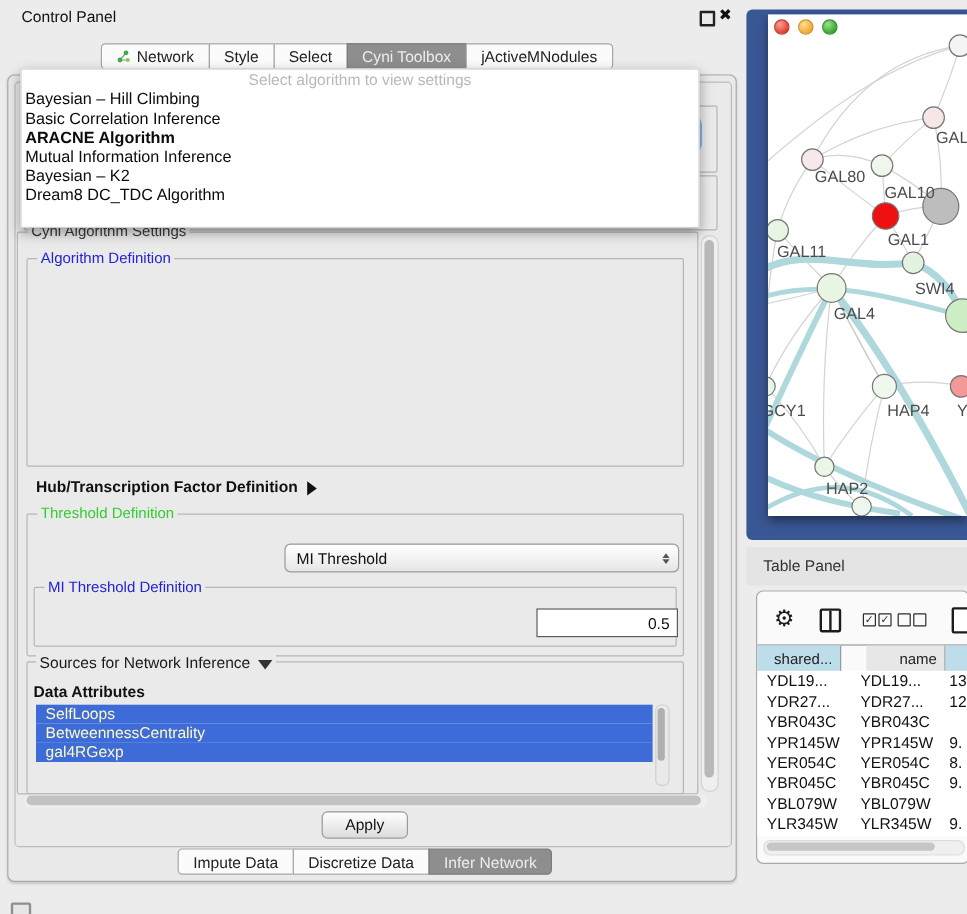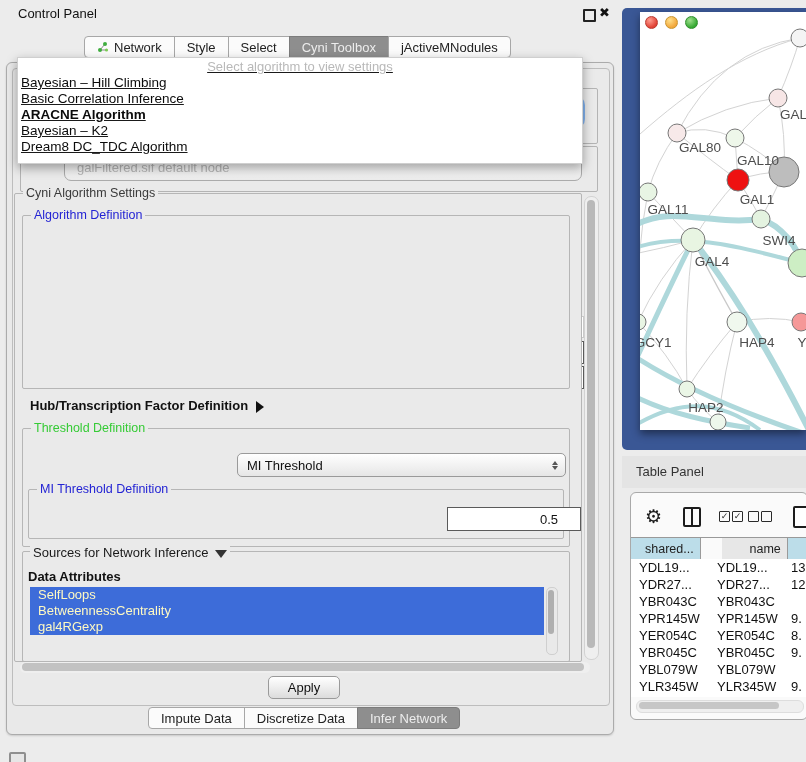--- a/index.html
+++ b/index.html
@@ -36,21 +36,21 @@
   #hgroup1{left:20px;top:88px;width:576px;height:54px;}
   #hcombo1{left:64px;top:98px;width:516px;height:26px;background:linear-gradient(#fff,#e9e9e9);
            border:1px solid #9a9a9a;border-radius:7px;box-shadow:0 0 0 3px rgba(95,160,240,.75);z-index:6;}
   #hgroup2{left:20px;top:146px;width:576px;height:44px;}
   #hcombo2{left:64px;top:153px;width:504px;height:26px;background:linear-gradient(#fdfdfd,#ececec);
            border:1px solid #ababab;border-radius:7px;z-index:6;color:#b5b5b5;
            display:flex;align-items:center;padding-left:12px;font-size:13px;}
 
   
   #algo-dropdown{left:17px;top:57px;width:564px;background:#fff;z-index:50;
-                 border:1px solid #cfcfcf;box-shadow:0 4px 10px rgba(0,0,0,.35);padding:1px 0 8px 0;text-decoration:underline;}
+                 border:1px solid #cfcfcf;box-shadow:0 4px 10px rgba(0,0,0,.35);padding:1px 0 18px 0;}
   #algo-placeholder{text-align:center;color:#b9b9b9;font-size:13px;height:16px;line-height:16px;}
   .algo-item{height:16px;line-height:16px;padding-left:3px;font-size:13.5px;color:#0b0b0b;}
   .algo-item.bold{font-weight:bold;}
 
   
   .group{border:1px solid #B6B6B6;border-radius:2px;z-index:10;}
   .gtitle{position:absolute;top:-8px;left:8px;background:#EAEAEA;padding:0 3px;font-size:12.5px;}
   .t-gray{color:#3a3a3a;}
   .t-blue{color:#2323d4;}
   .t-green{color:#35cb35;}
@@ -61,21 +61,21 @@
   #grp-mithr{left:28px;top:489px;width:534px;height:48px;}
   #grp-sources{left:22px;top:551px;width:546px;height:109px;overflow:hidden;}
 
   .lbl{font-size:12.5px;font-weight:bold;color:#111;white-space:nowrap;}
   .lbl.dis{color:#9c9c9c;}
   .combo{background:linear-gradient(#ffffff,#e6e6e6);border:1px solid #9a9a9a;border-radius:5px;
          display:flex;align-items:center;padding-left:9px;font-size:13px;color:#111;}
   .combo .spin{margin-left:auto;margin-right:7px;display:flex;flex-direction:column;align-items:center;gap:1px;}
   .arr-up{width:0;height:0;border-left:3.5px solid transparent;border-right:3.5px solid transparent;border-bottom:4px solid #555;}
   .arr-dn{width:0;height:0;border-left:3.5px solid transparent;border-right:3.5px solid transparent;border-top:4px solid #555;}
-  .field{background:#fff;border:1px solid #5a5a5a;text-align:left;padding-right:22px;
+  .field{background:#fff;border:1px solid #5a5a5a;text-align:left;padding-right:6px;
          font-size:13px;color:#111;display:flex;align-items:center;justify-content:flex-end;}
   .field.dis{border-color:#c9c9c9;color:#a9a9a9;}
   .checkbox{width:13px;height:13px;border:1px solid #c5c5c5;border-radius:3px;background:#f4f4f4;}
 
   .tri-right{display:inline-block;width:0;height:0;border-top:6px solid transparent;
              border-bottom:6px solid transparent;border-left:8px solid #111;margin-left:8px;vertical-align:middle;}
   .tri-down{display:inline-block;width:0;height:0;border-left:6px solid transparent;
             border-right:6px solid transparent;border-top:8px solid #333;margin-left:6px;vertical-align:middle;}
 
   
@@ -164,20 +164,21 @@
 </div>
 <div class="abs hgroup" id="hgroup2"></div>
 <div class="abs" id="hcombo2">galFiltered.sif default node</div>
 
 <div class="abs" id="algo-dropdown">
   <div id="algo-placeholder">Select algorithm to view settings</div>
   <div id="algo-items">
       <div class="algo-item">Bayesian – Hill Climbing</div>
       <div class="algo-item">Basic Correlation Inference</div>
       <div class="algo-item bold">ARACNE Algorithm</div>
+      <div class="algo-item">Mutual Information Inference</div>
       <div class="algo-item">Bayesian – K2</div>
       <div class="algo-item">Dream8 DC_TDC Algorithm</div>
     </div>
 </div>
 
 <div class="abs group" id="grp-settings" style="background:#EAEAEA;">
   <span class="gtitle t-gray">Cyni Algorithm Settings</span>
 </div>
 
 <div class="abs group" id="grp-algodef">

